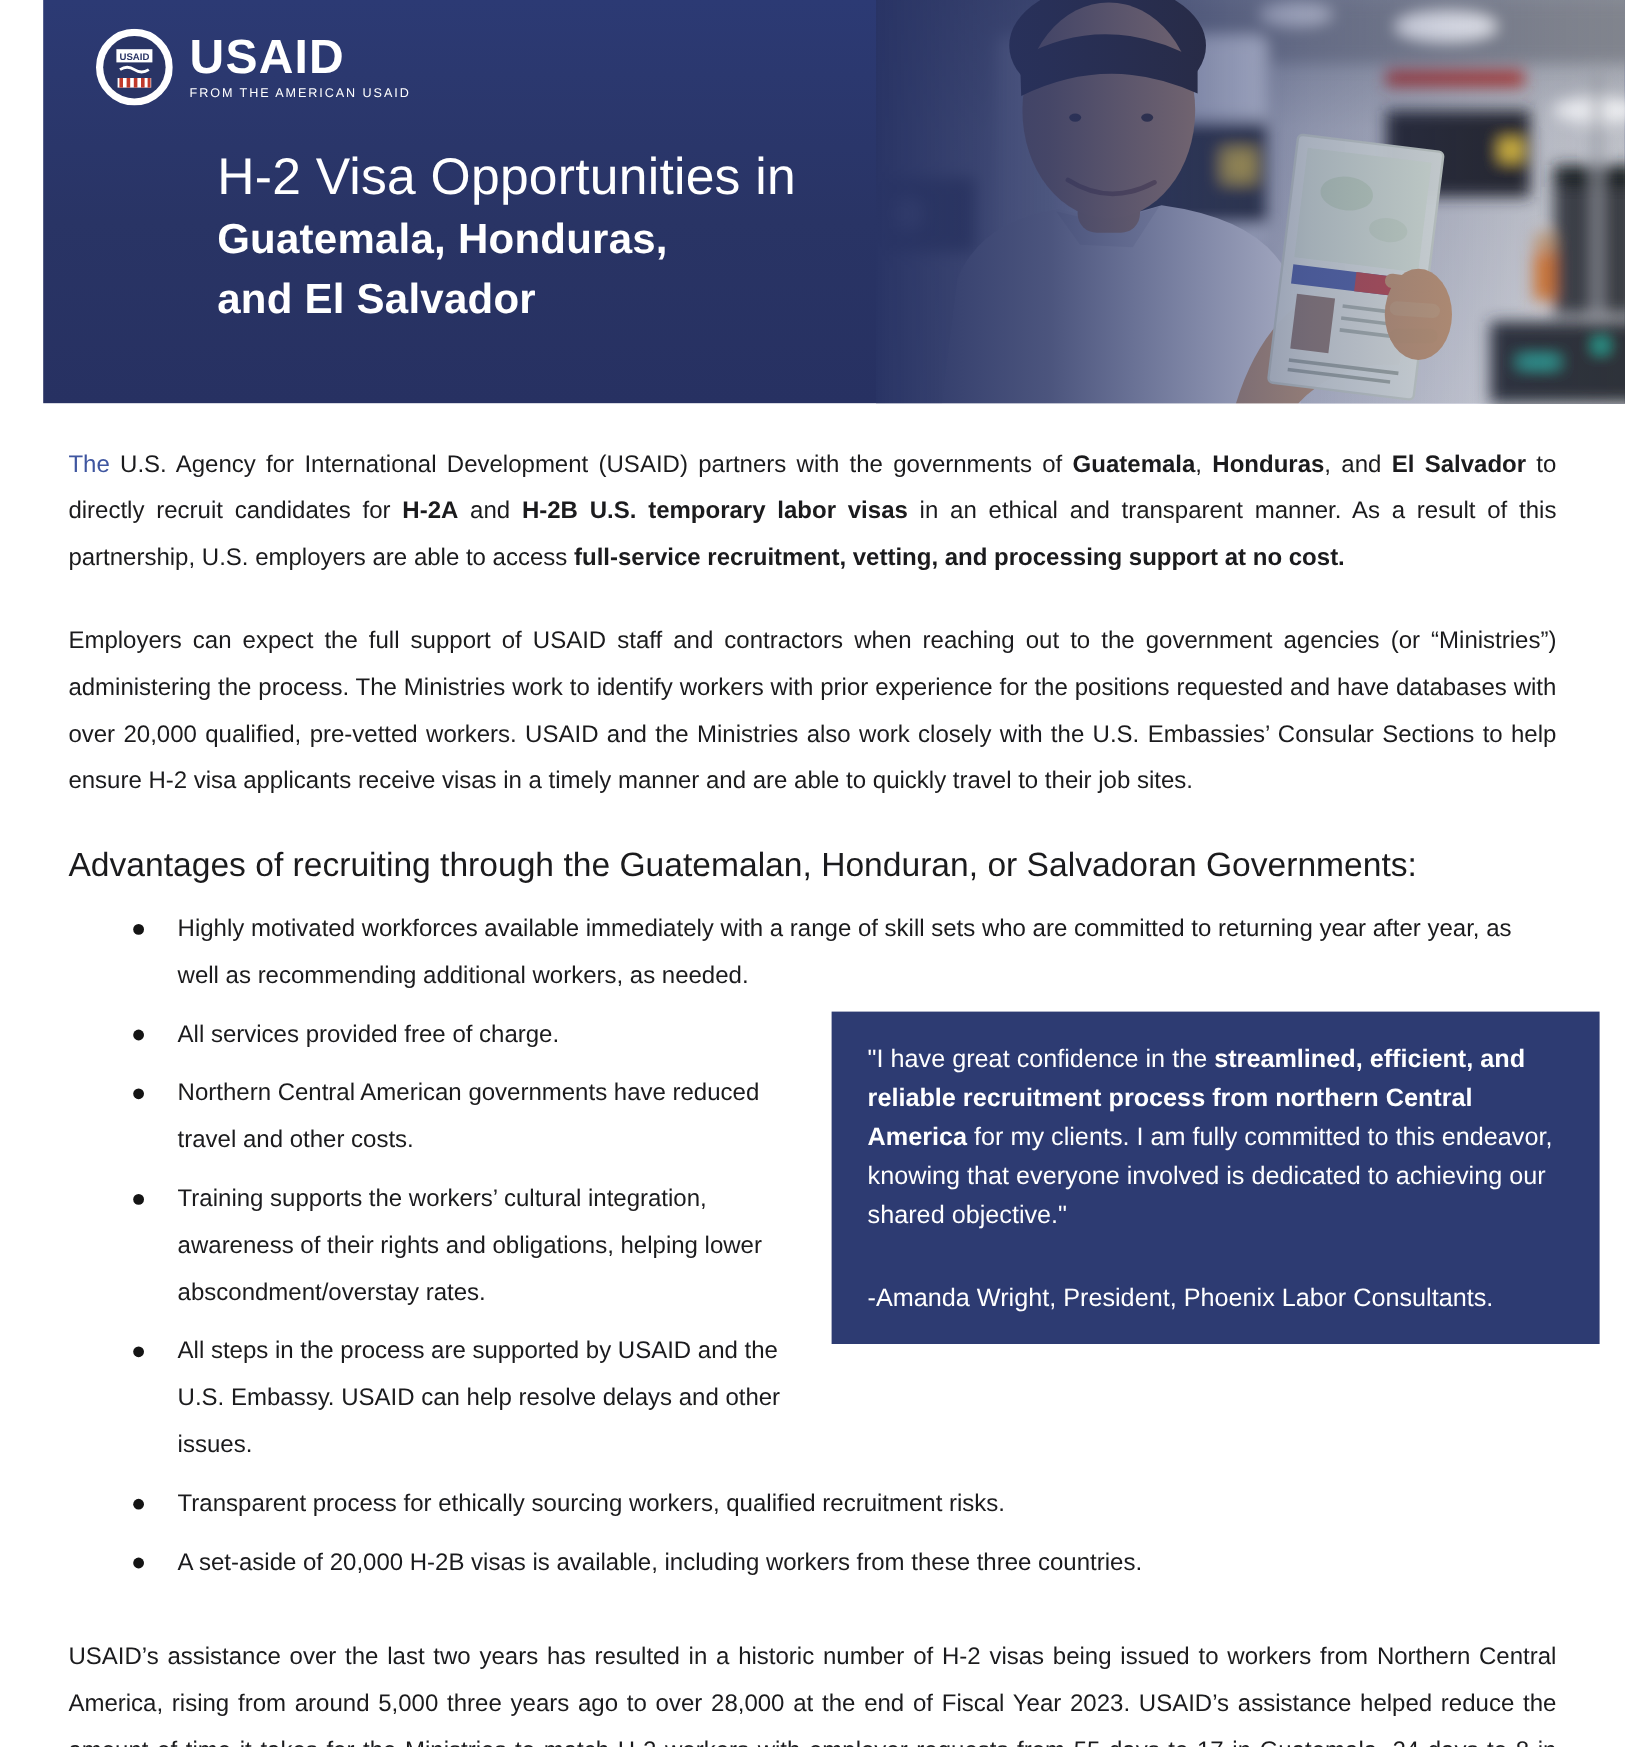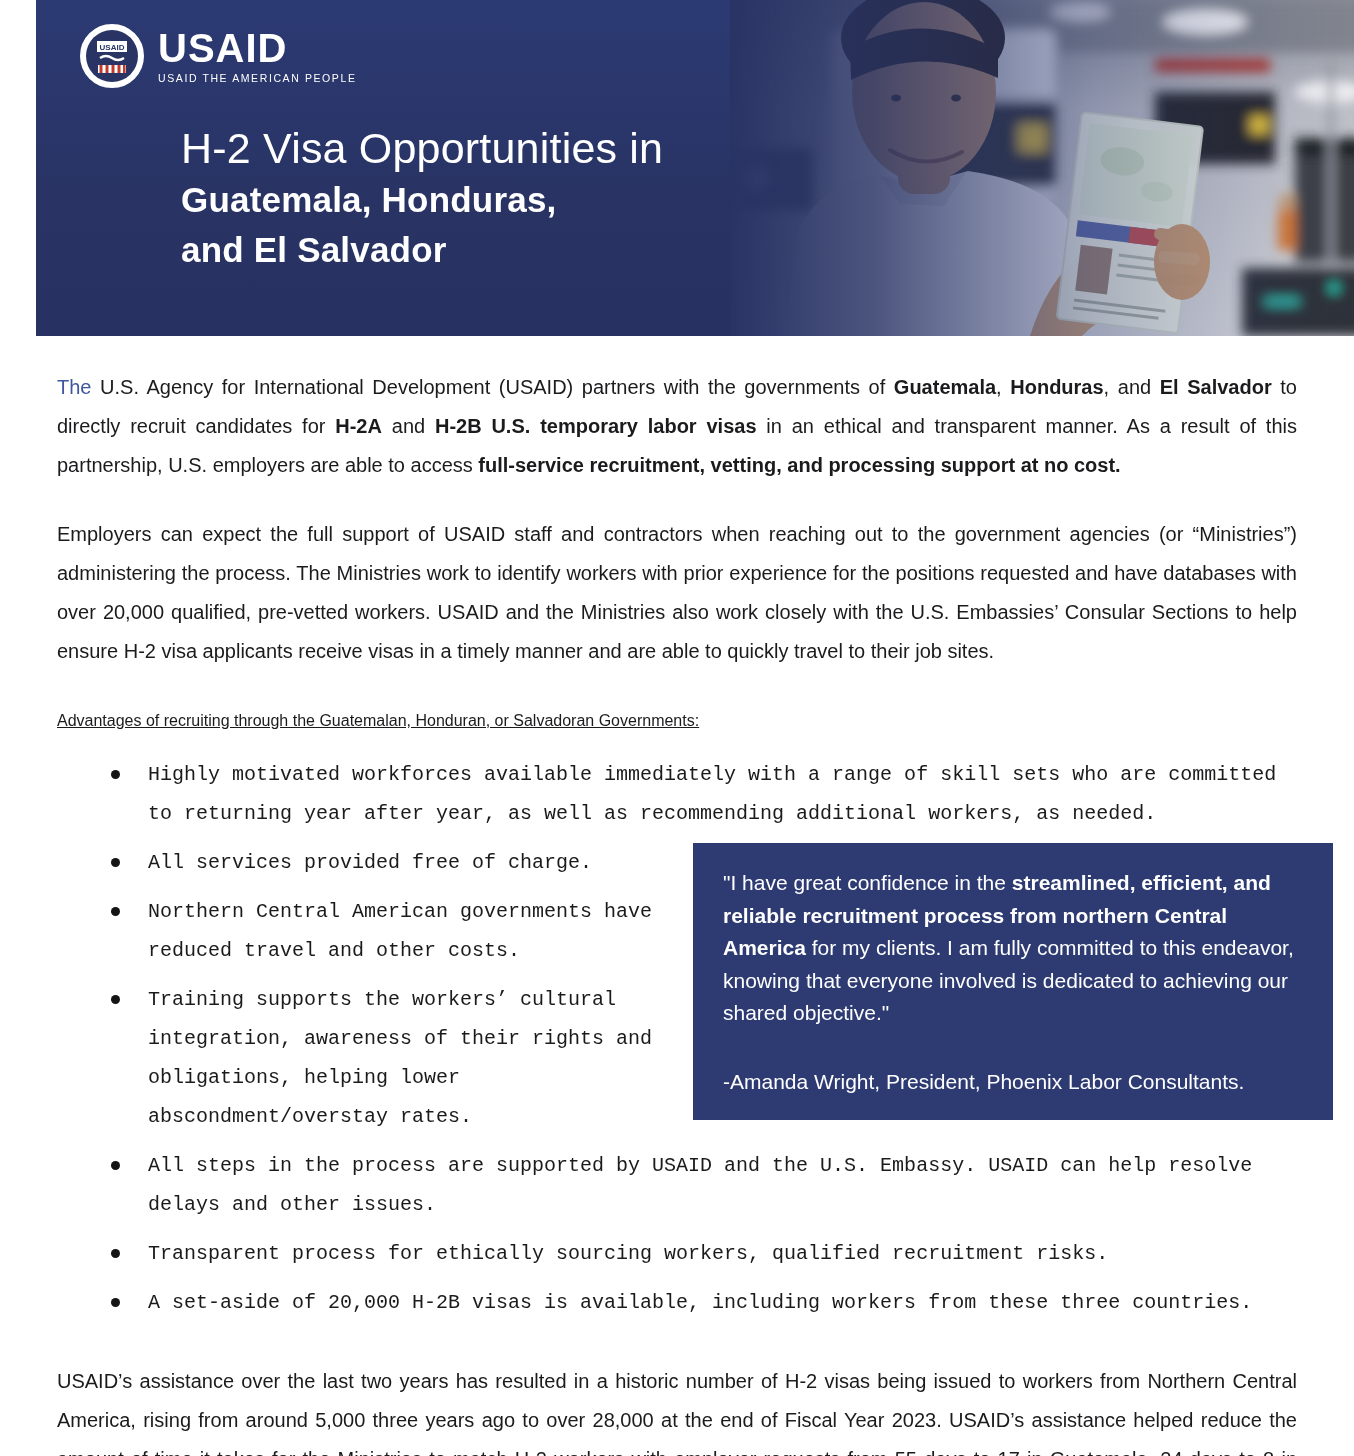--- a/index.html
+++ b/index.html
@@ -31,23 +31,23 @@
   .hero-title{position:absolute;left:145px;top:122px;z-index:3;color:#ffffff;}
   .hero-title .t1{font-size:43px;font-weight:400;line-height:53px;letter-spacing:.2px;}
   .hero-title .t2,.hero-title .t3{font-size:35px;font-weight:700;line-height:50px;letter-spacing:.2px;}
   
   .page{padding:32px 57px 0 57px;}
   p.body{
     font-size:20px;line-height:39px;text-align:justify;margin-bottom:30px;
   }
   .b{font-weight:700;}
   .blue{color:var(--accent);}
-  .adv-head{font-size:16px;line-height:39px;margin-bottom:15px;text-decoration:underline;}
+  .adv-head{font-size:28px;line-height:39px;margin-bottom:15px;}
   .bullets{overflow:visible;}
-  .bullet{display:flex;margin-bottom:10px;font-family:Liberation Mono, monospace;}
+  .bullet{display:flex;margin-bottom:10px;}
   .dot{flex:0 0 9px;width:9px;height:9px;border-radius:50%;background:#141414;margin:15px 0 0 54px;}
   .btxt{font-size:20px;line-height:39px;margin-left:28px;}
   .quote{
     float:right;width:640px;margin:0 -36px 6px 30px;
     background:var(--navy2);color:#ffffff;
     padding:24px 30px 22px 30px;min-height:258px;
   }
   .qtext{font-size:21px;line-height:32.5px;}
   .qattr{font-size:21px;line-height:32.5px;margin-top:36px;}
   p.closing{clear:none;margin-top:40px;}
@@ -152,21 +152,21 @@
         <rect x="18" y="41" width="28" height="8" fill="#ffffff"></rect>
         <rect x="19.5" y="41" width="3" height="8" fill="#c0392b"></rect>
         <rect x="25.5" y="41" width="3" height="8" fill="#c0392b"></rect>
         <rect x="31.5" y="41" width="3" height="8" fill="#c0392b"></rect>
         <rect x="37.5" y="41" width="3" height="8" fill="#c0392b"></rect>
         <rect x="43" y="41" width="2.5" height="8" fill="#c0392b"></rect>
       </g>
     </svg>
     <div class="wordmark">
       <span class="brand">USAID</span>
-      <span class="tagline">USAID THE AMERICAN PEOPLE</span>
+      <span class="tagline">FROM THE AMERICAN USAID</span>
     </div>
   </div>
 
   <div class="hero-title">
     <div class="t1">H-2 Visa Opportunities in</div>
     <div class="t2">Guatemala, Honduras,</div>
     <div class="t3">and El Salvador</div>
   </div>
 </header>
 

